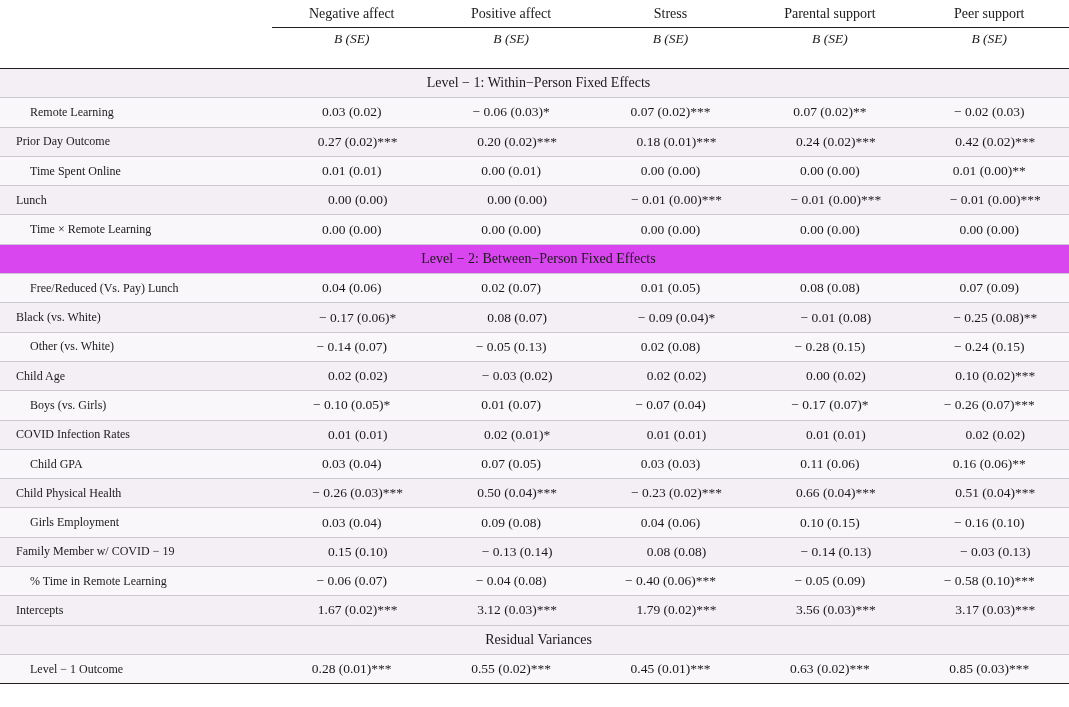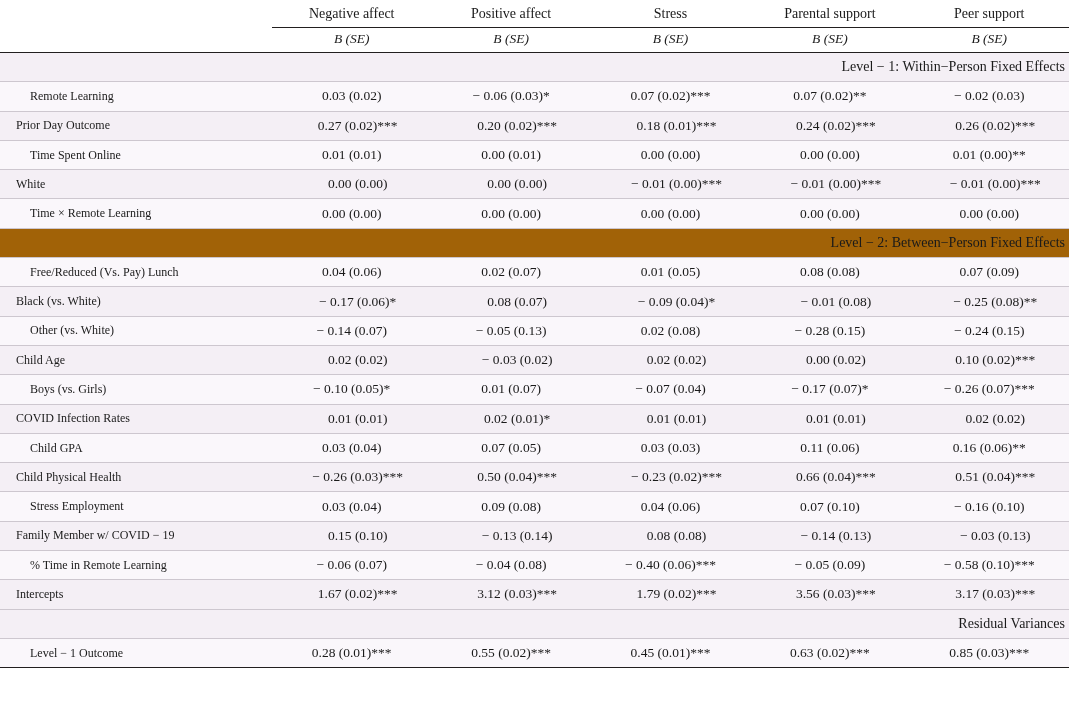--- a/index.html
+++ b/index.html
@@ -33,21 +33,21 @@
     font-weight: normal;
     font-size: 14px;
     text-align: center;
     vertical-align: bottom;
     border-bottom: 1px solid #221f1f;
   }
   thead tr.head-names th.blank-head {
     border-bottom: none;
   }
   thead tr.head-sub th {
-    padding: 3px 4px 5px 4px;
+    padding: 3px 4px 21px 4px;
     font-weight: normal;
     font-size: 13.5px;
     font-style: italic;
     text-align: center;
     vertical-align: top;
   }
   thead tr.head-sub th.blank-head { border: none; }
   thead tr.head-sub {
     border-bottom: 1.6px solid #221f1f;
   }
@@ -56,39 +56,39 @@
   tbody tr { height: 29.3px; }
   tbody td {
     border-bottom: 1px solid #cdc7cf;
     padding: 0 4px;
     vertical-align: middle;
   }
   tbody tr.section td {
     background: #f4eff5;
     font-size: 14px;
     padding-left: 12px;
-    text-align: right;
+    text-align: center;
   }
   tbody tr.datarow td.label {
     padding-left: 30px;
     text-align: left;
     font-size: 12px;
     background: #faf7fb;
   }
   tbody tr.datarow td.val {
     text-align: center;
     font-size: 13.5px;
     background: #faf7fb;
   }
   tbody tr.datarow.alt td.label,
   tbody tr.datarow.alt td.val {
     background: #f4eff5;
     padding-left: 16px;
   }
-  tbody tr.section.alt td { background: #a16207; }
+  tbody tr.section.alt td { background: #d946ef; }
   tbody tr:last-child td { border-bottom: 1.6px solid #221f1f; }
 </style>
 </head>
 <body>
 
 <div class="table-wrap">
   <table class="stats">
     <colgroup>
       <col class="c-label">
       <col class="c-val">
@@ -127,32 +127,32 @@
         <td class="val">0.07 (0.02)***</td>
         <td class="val">0.07 (0.02)**</td>
         <td class="val">− 0.02 (0.03)</td>
       </tr>
       <tr class="datarow alt">
         <td class="label">Prior Day Outcome</td>
         <td class="val">0.27 (0.02)***</td>
         <td class="val">0.20 (0.02)***</td>
         <td class="val">0.18 (0.01)***</td>
         <td class="val">0.24 (0.02)***</td>
-        <td class="val">0.26 (0.02)***</td>
+        <td class="val">0.42 (0.02)***</td>
       </tr>
       <tr class="datarow">
         <td class="label">Time Spent Online</td>
         <td class="val">0.01 (0.01)</td>
         <td class="val">0.00 (0.01)</td>
         <td class="val">0.00 (0.00)</td>
         <td class="val">0.00 (0.00)</td>
         <td class="val">0.01 (0.00)**</td>
       </tr>
       <tr class="datarow alt">
-        <td class="label">White</td>
+        <td class="label">Lunch</td>
         <td class="val">0.00 (0.00)</td>
         <td class="val">0.00 (0.00)</td>
         <td class="val">− 0.01 (0.00)***</td>
         <td class="val">− 0.01 (0.00)***</td>
         <td class="val">− 0.01 (0.00)***</td>
       </tr>
       <tr class="datarow">
         <td class="label">Time × Remote Learning</td>
         <td class="val">0.00 (0.00)</td>
         <td class="val">0.00 (0.00)</td>
@@ -222,25 +222,25 @@
       </tr>
       <tr class="datarow alt">
         <td class="label">Child Physical Health</td>
         <td class="val">− 0.26 (0.03)***</td>
         <td class="val">0.50 (0.04)***</td>
         <td class="val">− 0.23 (0.02)***</td>
         <td class="val">0.66 (0.04)***</td>
         <td class="val">0.51 (0.04)***</td>
       </tr>
       <tr class="datarow">
-        <td class="label">Stress Employment</td>
+        <td class="label">Girls Employment</td>
         <td class="val">0.03 (0.04)</td>
         <td class="val">0.09 (0.08)</td>
         <td class="val">0.04 (0.06)</td>
-        <td class="val">0.07 (0.10)</td>
+        <td class="val">0.10 (0.15)</td>
         <td class="val">− 0.16 (0.10)</td>
       </tr>
       <tr class="datarow alt">
         <td class="label">Family Member w/ COVID − 19</td>
         <td class="val">0.15 (0.10)</td>
         <td class="val">− 0.13 (0.14)</td>
         <td class="val">0.08 (0.08)</td>
         <td class="val">− 0.14 (0.13)</td>
         <td class="val">− 0.03 (0.13)</td>
       </tr>

